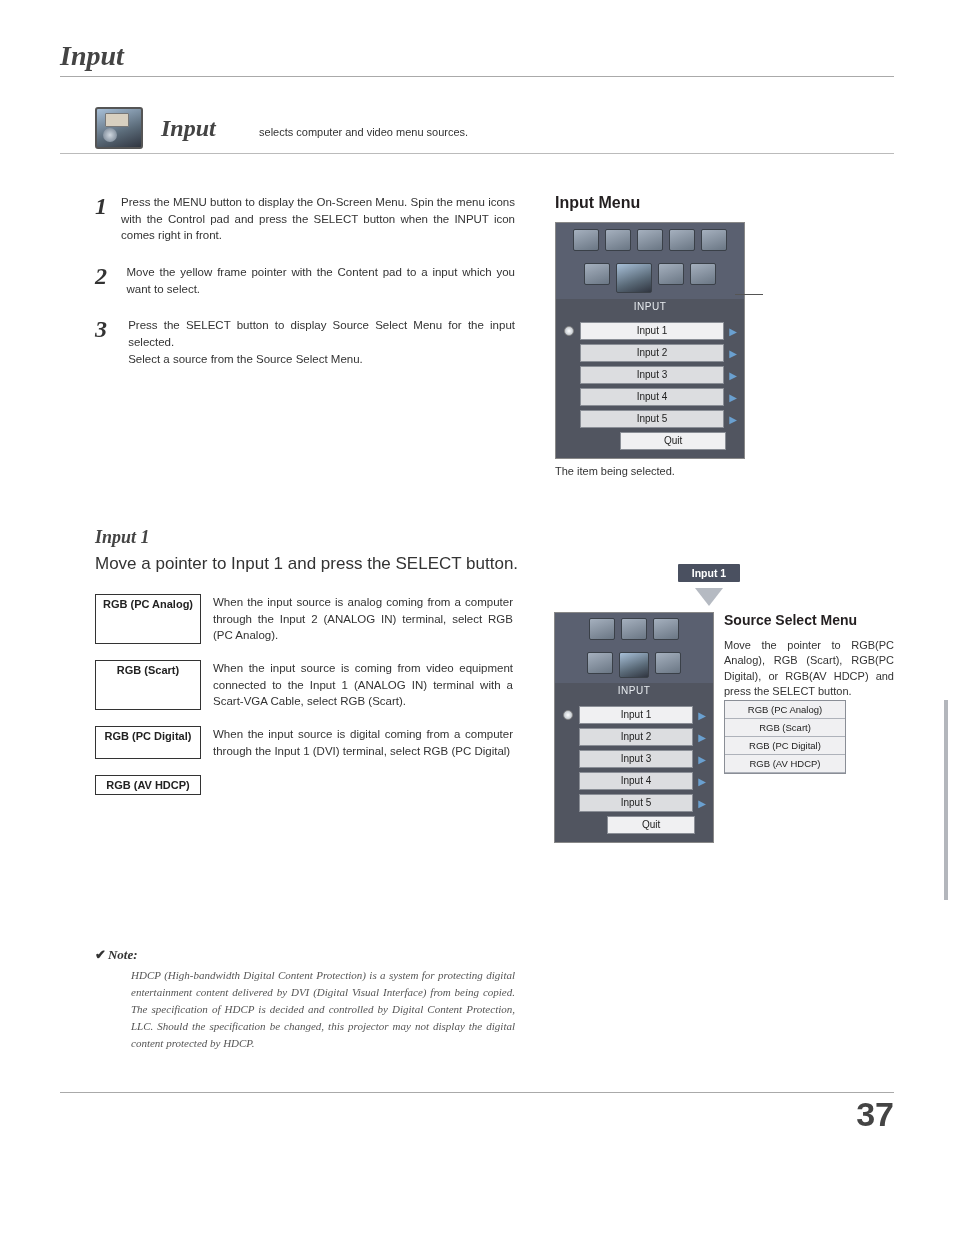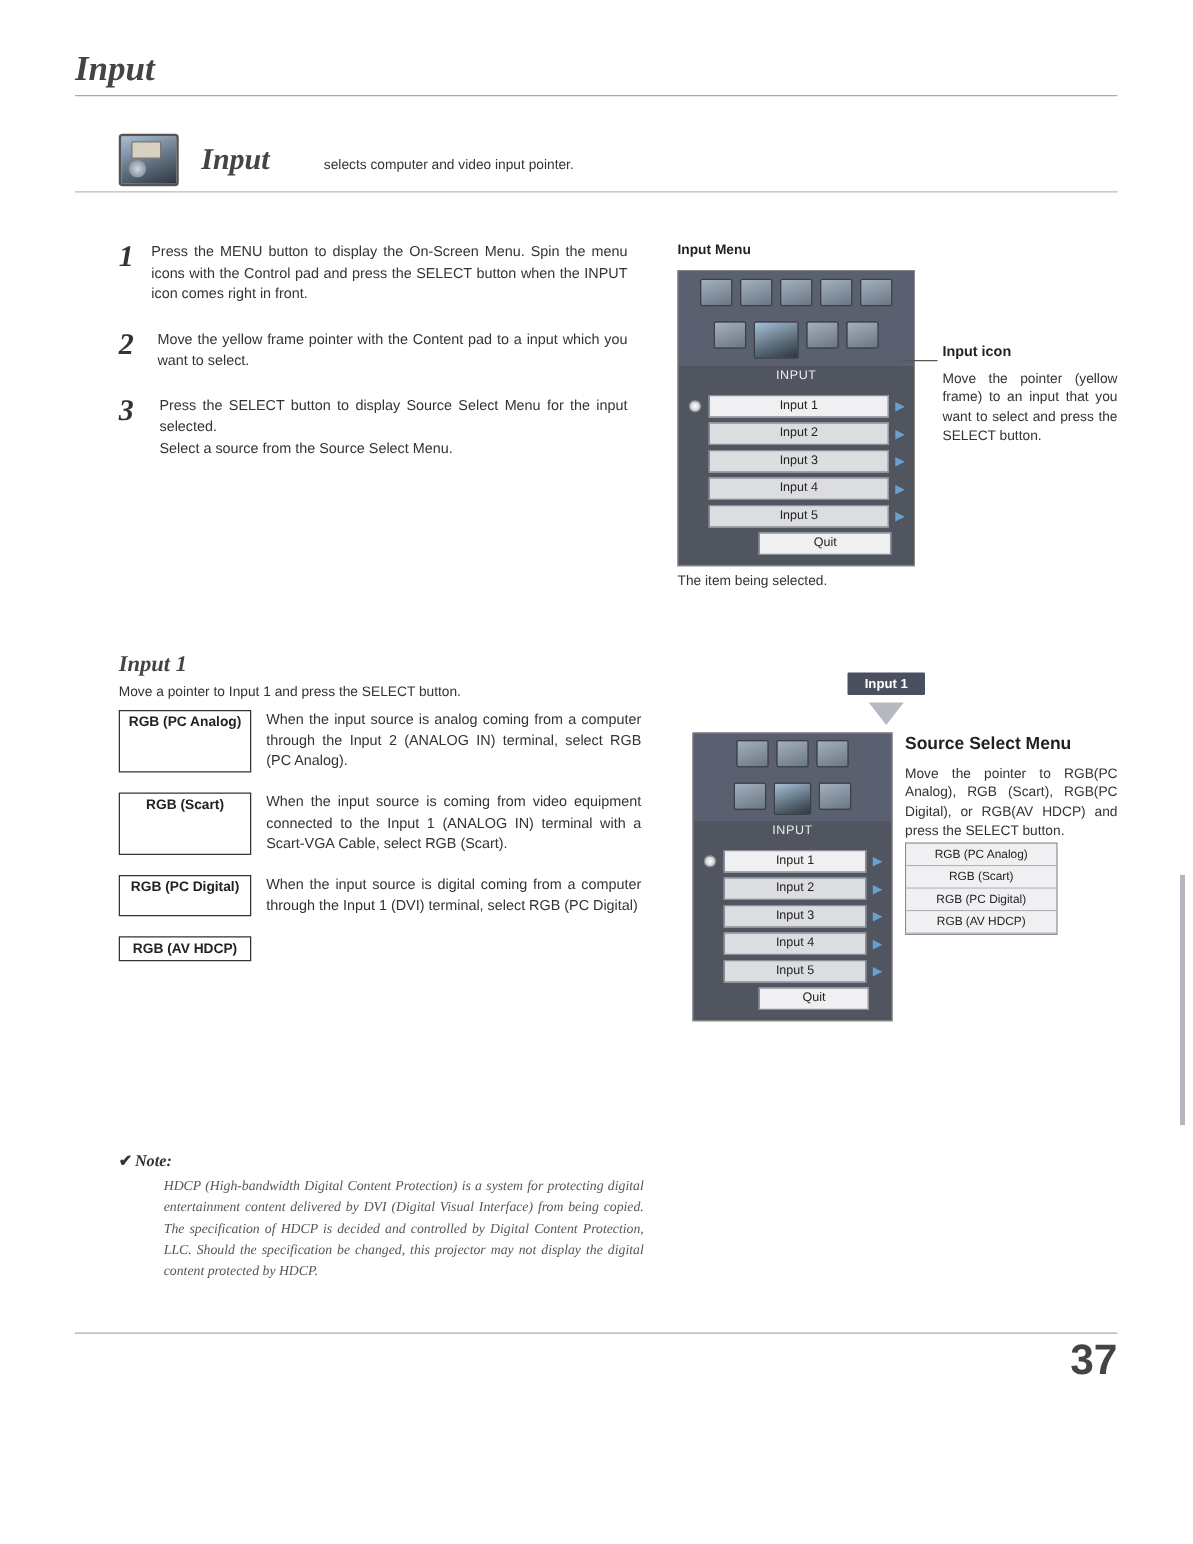--- a/index.html
+++ b/index.html
@@ -95,21 +95,21 @@
     color: #333;
   }
   .step-text {
     font-size: 11.5px;
     line-height: 1.45;
     text-align: justify;
     color: #333;
   }
   .sub-head {
     font-weight: bold;
-    font-size: 11px;
+    font-size: 16px;
     margin-bottom: 10px;
     color: #231f20;
   }
   .osd-box {
     width: 190px;
     border: 1px solid #888;
     background: #515560;
     padding: 0;
   }
   .osd-iconbar {
@@ -211,24 +211,24 @@
     font-family: Georgia, 'Times New Roman', serif;
     font-style: italic;
     font-weight: bold;
     font-size: 18px;
     color: #444;
     margin-top: 50px;
     margin-left: 35px;
     margin-bottom: 6px;
   }
   .sub-section-intro {
-    font-size: 11px;
+    font-size: 17px;
     margin-left: 35px;
     color: #333;
-    margin-bottom: 8px;
+    margin-bottom: 20px;
   }
   .opt-row {
     display: flex;
     gap: 12px;
     margin-left: 35px;
     margin-bottom: 16px;
   }
   .opt-label-box {
     border: 1px solid #333;
     font-weight: bold;
@@ -332,21 +332,21 @@
 </style>
 </head>
 <body>
 
 <div class="page-title">Input</div>
 
 <div class="section-header">
   <div class="header-icon-box"></div>
   <div>
     <span class="section-title">Input</span>
-    <span class="section-subtitle">selects computer and video input pointer.</span>
+    <span class="section-subtitle">selects computer and video menu sources.</span>
   </div>
 </div>
 <hr class="hr-below-header">
 
 <div class="two-col">
   <div class="col-left">
     <div class="step">
       <div class="step-num">1</div>
       <div class="step-text">Press the MENU button to display the On-Screen Menu. Spin the menu icons with the Control pad and press the SELECT button when the INPUT icon comes right in front.</div>
     </div>
@@ -404,24 +404,20 @@
             <div class="dot"></div>
             <div class="cell">Input 5</div>
             <div class="arrow">▶</div>
           </div>
           <div class="osd-row quit">
             <div class="cell">Quit</div>
           </div>
         </div>
       </div>
 
-      <div style="width:140px; padding-top:60px;">
-        <div class="input-icon-label">Input icon</div>
-        <div class="caption" style="margin-top:8px;">Move the pointer (yellow frame) to an input that you want to select and press the SELECT button.</div>
-      </div>
       <div class="callout-line" style="top:72px; left:180px; width:28px;"></div>
     </div>
     <div class="selected-note">The item being selected.</div>
   </div>
 </div>
 
 <div class="sub-section-title">Input 1</div>
 <div class="sub-section-intro">Move a pointer to Input 1 and press the SELECT button.</div>
 
 <div style="display:flex; gap:40px;">

